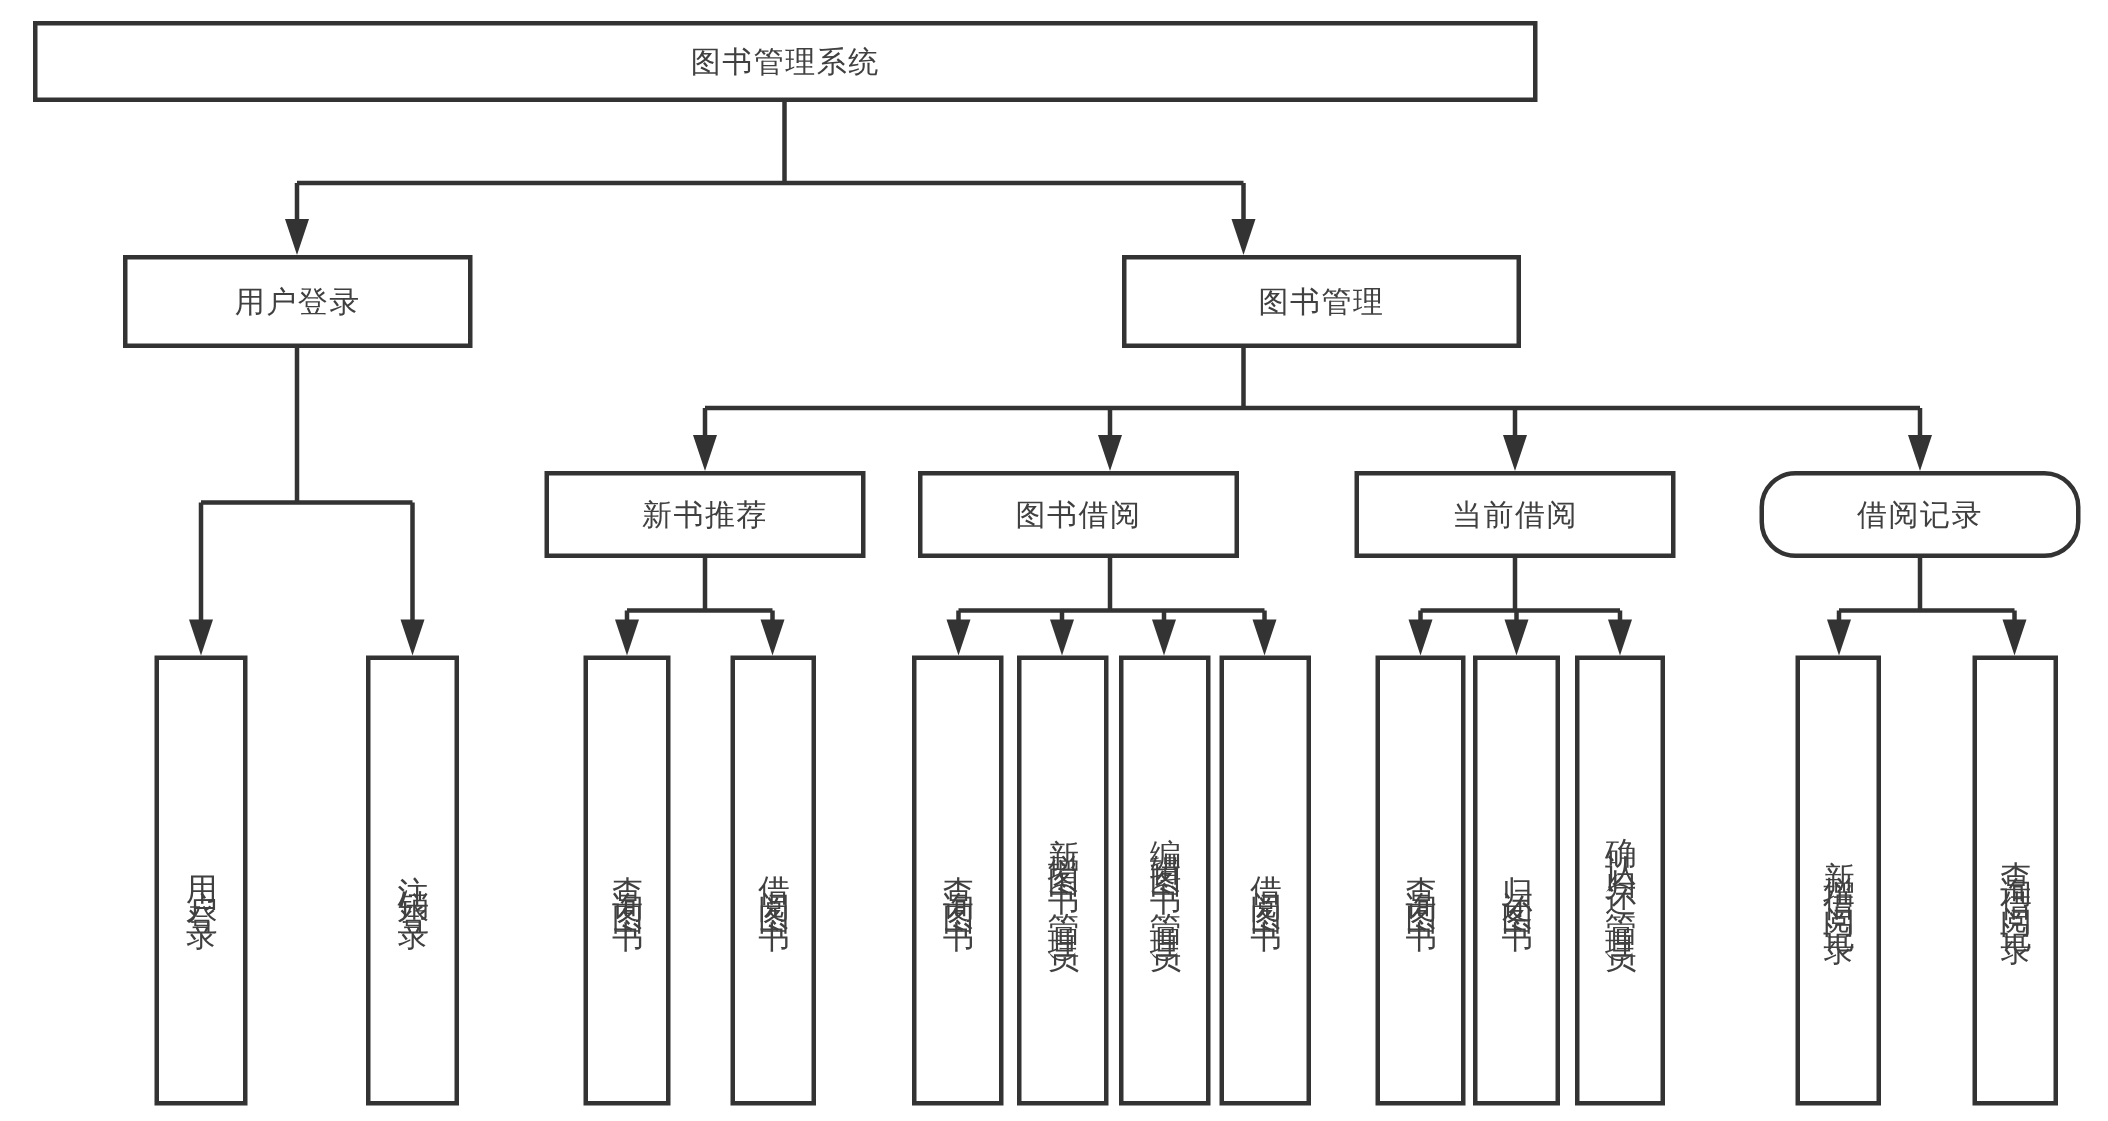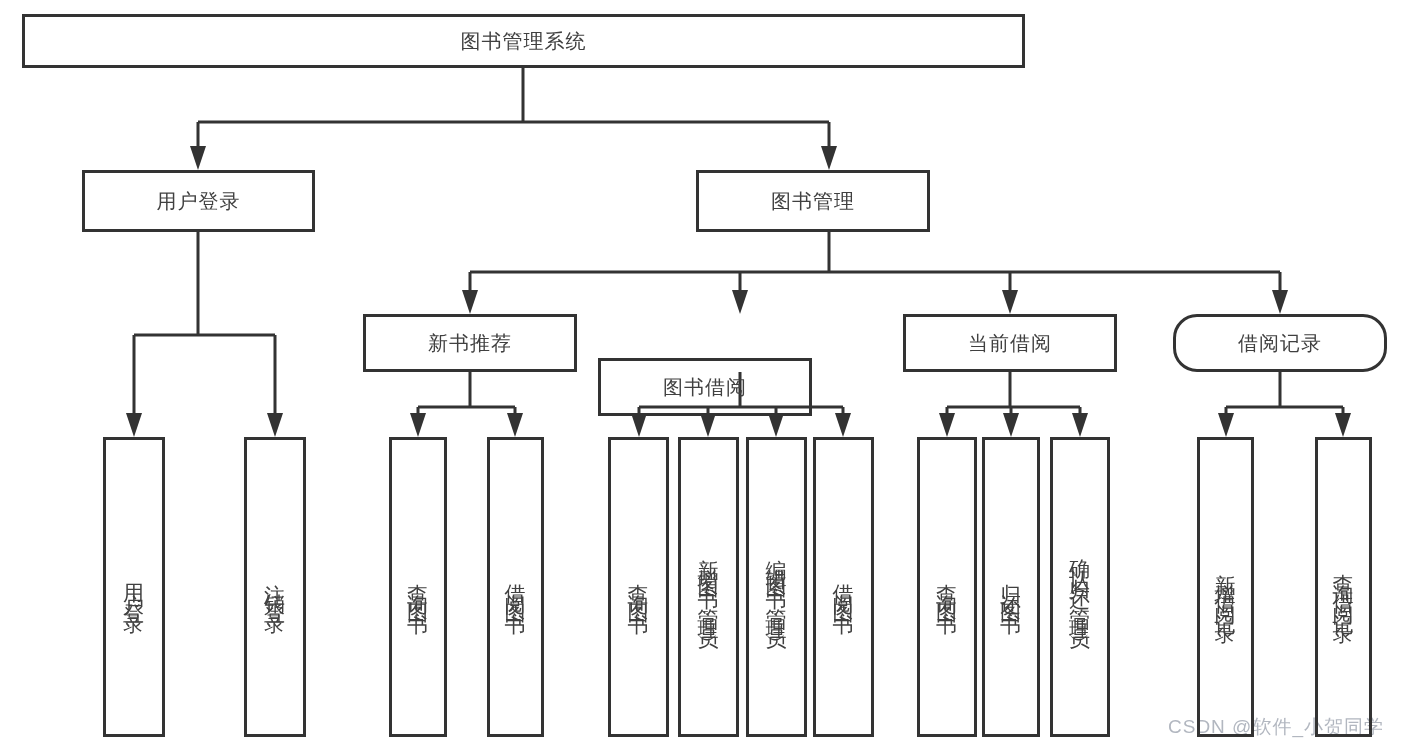--- a/index.html
+++ b/index.html
@@ -75,28 +75,28 @@
     </g>
   </svg>
 
   <div class="hbox" style="left:22px;top:14px;width:1003px;height:54px;">
     <span>图书管理系统</span>
   </div>
 
   <div class="hbox" style="left:82px;top:170px;width:233px;height:62px;">
     <span>用户登录</span>
   </div>
-  <div class="hbox" style="left:696px;top:170px;width:234px;height:62px;text-align:right;">
+  <div class="hbox" style="left:748px;top:170px;width:266px;height:62px;text-align:right;">
     <span>图书管理</span>
   </div>
 
   <div class="hbox" style="left:363px;top:314px;width:214px;height:58px;">
     <span>新书推荐</span>
   </div>
-  <div class="hbox" style="left:598px;top:314px;width:214px;height:58px;margin-top:44px;">
+  <div class="hbox" style="left:612px;top:314px;width:214px;height:58px;">
     <span>图书借阅</span>
   </div>
   <div class="hbox" style="left:903px;top:314px;width:214px;height:58px;">
     <span>当前借阅</span>
   </div>
   <div class="hbox" style="left:1173px;top:314px;width:214px;height:58px;border-radius:24px;">
     <span>借阅记录</span>
   </div>
 
   <div class="vbox" style="left:103px;width:62px;">
@@ -136,15 +136,14 @@
     <span class="vtext">确认归还（管理员）</span>
   </div>
 
   <div class="vbox" style="left:1197px;width:57px;">
     <span class="vtext">新增借阅记录</span>
   </div>
   <div class="vbox" style="left:1315px;width:57px;">
     <span class="vtext">查询借阅记录</span>
   </div>
 
-  <div id="watermark">CSDN @软件_小贺同学</div>
 
 </div>
 
 </body></html>

